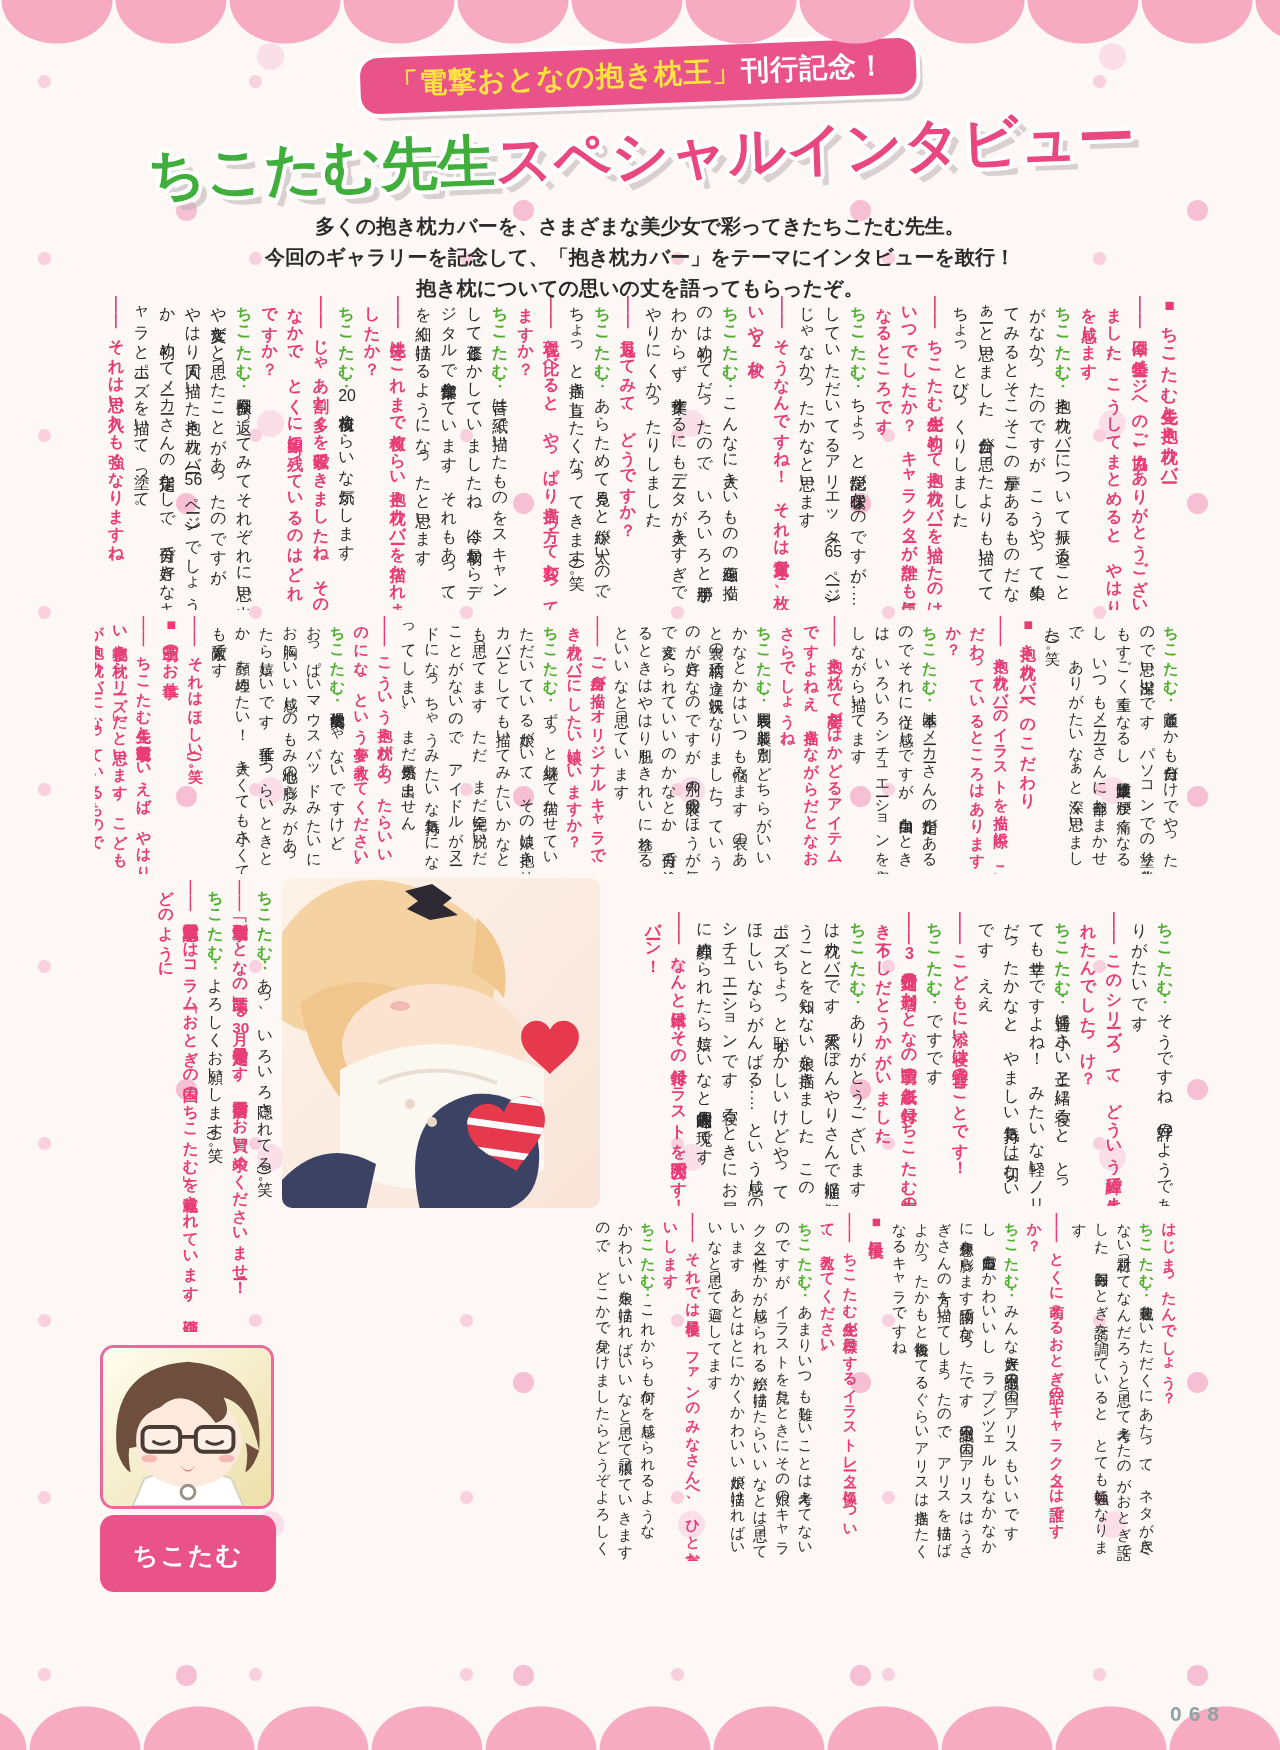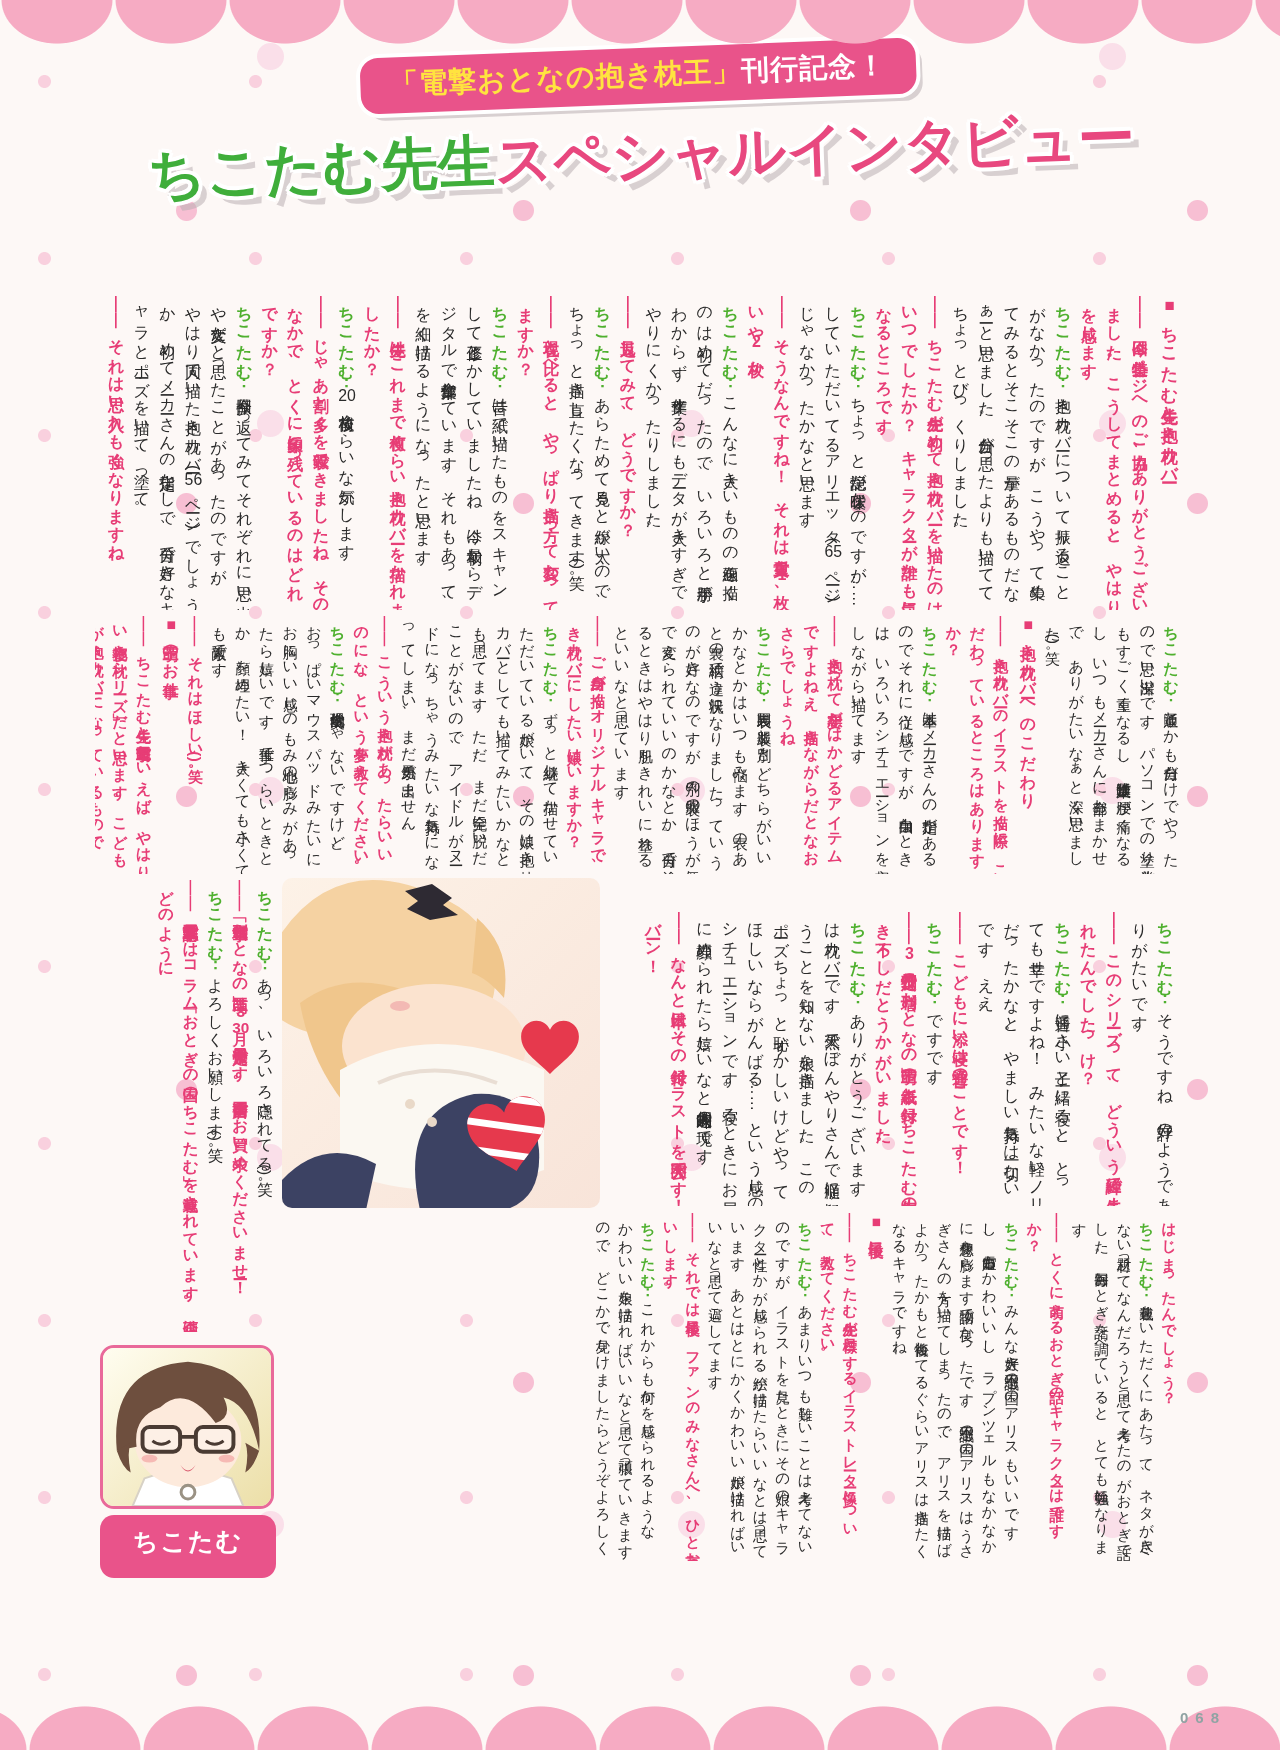--- a/index.html
+++ b/index.html
@@ -52,35 +52,40 @@
   .illustration{
     position:absolute;left:282px;top:878px;width:318px;height:330px;
     border-radius:10px;overflow:hidden;z-index:2;
   }
   .illustration svg{display:block;width:100%;height:100%;}
 
   .profile-card{position:absolute;left:100px;top:1345px;width:176px;z-index:2;}
   .avatar{width:168px;height:158px;border:3px solid #e9699a;border-radius:14px;overflow:hidden;background:#fdf7dd;}
   .avatar svg{display:block;width:100%;height:100%;}
   .profile-box{margin-top:6px;background:#e9538a;border-radius:14px;padding:10px 12px 14px;color:#fff;}
-  .profile-name{text-align:center;font-size:25px;font-weight:800;letter-spacing:2px;margin-bottom:6px;}
+  .profile-name{text-align:center;font-size:25px;font-weight:800;letter-spacing:2px;margin-bottom:6px;margin-top:14px;}
   .profile-bio{font-size:12.5px;line-height:1.65;}
 
-  .page-number{position:absolute;right:54px;bottom:24px;font-size:15px;font-weight:700;
+  .page-number{position:absolute;right:54px;bottom:24px;font-size:21px;font-weight:700;
     color:#8fa3a3;letter-spacing:7px;z-index:7;}
 </style>
 </head>
 <body>
 
 <div class="scallop top"></div>
 
 <div class="header">
   <div class="tilt">
     <div class="banner"><span class="yellow">「電撃おとなの抱き枕王」</span><span>刊行記念！</span></div>
     <div class="main-title"><span class="green">ちこたむ先生</span><span class="pink">スペシャルインタビュー</span></div>
+  </div>
+  <div class="intro">
+    <div>多くの抱き枕カバーを、さまざまな美少女で彩ってきたちこたむ先生。</div>
+    <div>今回のギャラリーを記念して、「抱き枕カバー」をテーマにインタビューを敢行！</div>
+    <div>抱き枕についての思いの丈を語ってもらったぞ。</div>
   </div>
 </div>
 
 <div id="band1" class="vband">
     <div class="seg seg-h">■ちこたむ先生と抱き枕カバー</div>
     <div class="seg seg-q">——今回は特集ページへのご協力、ありがとうございました。こうしてまとめると、やはり歴史を感じます。</div>
     <div class="seg seg-a"><b class="spk">ちこたむ：</b>抱き枕カバーについて振り返ることがなかったのですが、こうやって集めてみるとそこそこの量があるものだなぁーと思いました。自分が思ったよりも描いててちょっとびっくりしました。</div>
     <div class="seg seg-q">——ちこたむ先生が初めて抱き枕カバーを描いたのはいつでしたか？　キャラクターが誰かも気になるところです。</div>
     <div class="seg seg-a"><b class="spk">ちこたむ：</b>ちょっと記憶が曖昧なのですが……収録していただいてるアリエッタ(<span class="tcy">65</span>ページ)じゃなかったかなと思います。</div>
     <div class="seg seg-q">——そうなんですね！　それは貴重な<span class="tcy">1</span>枚、いや<span class="tcy">2</span>枚か。</div>

